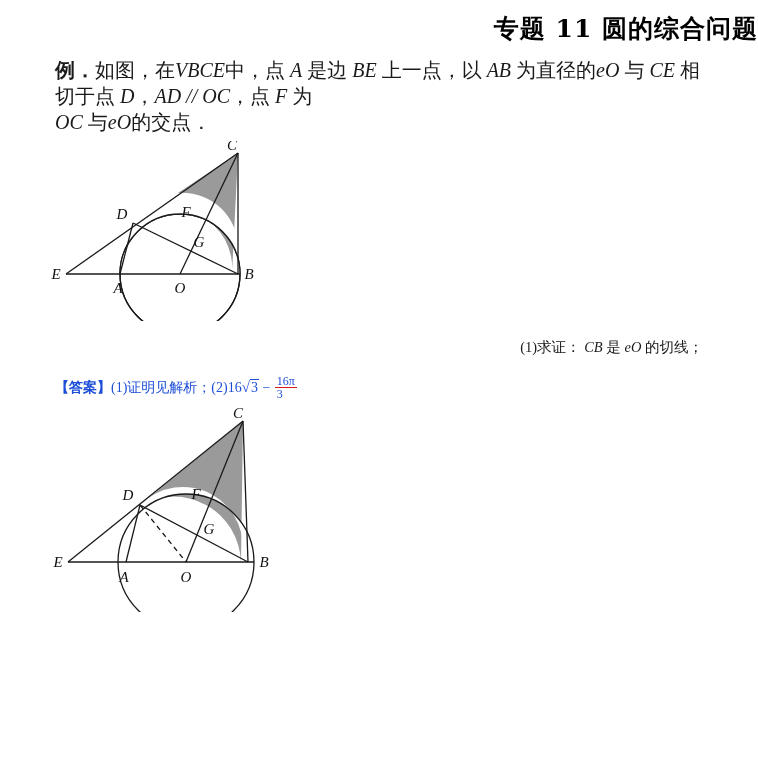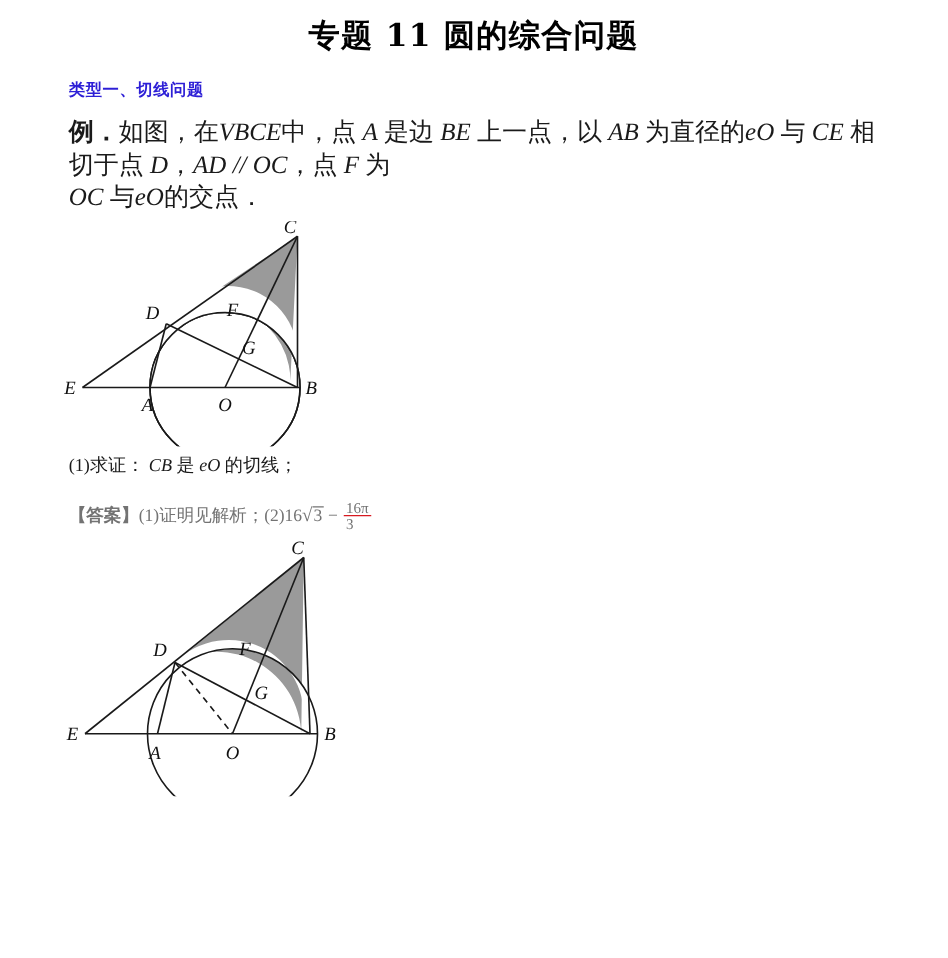--- a/index.html
+++ b/index.html
@@ -7,21 +7,21 @@
     width:758px;height:766px;
     background:#ffffff;
     font-family:"Liberation Serif","DejaVu Serif",serif;
     color:#1a1a1a;
     overflow:hidden;
     position:relative;
   }
   .page{position:relative;width:758px;height:766px;}
 
   .doc-title{
-    text-align:center;
+    text-align:right;
     font-family:"DejaVu Serif","Liberation Serif",serif;
     font-weight:bold;
     font-size:25px;
     letter-spacing:1px;
     margin:12px 0 0 0;
     color:#000;
   }
   .section-heading{
     color:#2d1fd6;
     font-weight:bold;
@@ -32,29 +32,30 @@
   }
   .body-text{
     margin:12px 55px 0 55px;
     font-size:20px;
     line-height:26px;
     text-align:left;
   }
   .body-text .lead{font-weight:bold;}
   .mi{font-style:italic;font-family:"Liberation Serif","DejaVu Serif",serif;}
   .q-line{
-    margin:4px 55px 0 55px;
+    margin:14px 55px 0 55px;
     font-size:14.5px;
     line-height:24px;
+    text-align:right;
   }
   .ans-line{
     margin:16px 55px 0 55px;
     font-size:14px;
     line-height:24px;
-    color:#737373;
+    color:#1d4ed8;
   }
   .ans-line b{font-weight:bold;}
   .frac{
     display:inline-block;
     vertical-align:middle;
     text-align:left;
     font-size:12px;
     line-height:12px;
     margin:0 1px;
     position:relative;
@@ -80,21 +81,20 @@
   svg{display:block;}
   .lbl{font-family:"Liberation Serif","DejaVu Serif",serif;font-style:italic;font-size:15px;fill:#111;}
 </style>
 </head>
 <body>
 
 <div class="page">
 
   <h1 class="doc-title">专题 11  圆的综合问题</h1>
 
-  <div class="section-heading">类型一、切线问题</div>
 
   <div class="body-text">
     <span class="lead">例．</span><span>如图，在</span><span class="mi">VBCE</span><span>中，点</span> <span class="mi">A</span> <span>是边</span> <span class="mi">BE</span> <span>上一点，以</span> <span class="mi">AB</span> <span>为直径的</span><span class="mi">eO</span> <span>与</span> <span class="mi">CE</span> <span>相切于点</span> <span class="mi">D</span><span>，</span><span class="mi">AD // OC</span><span>，点</span> <span class="mi">F</span> <span>为</span><br>
     <span class="mi">OC</span> <span>与</span><span class="mi">eO</span><span>的交点．</span>
   </div>
 
   <div class="fig-wrap fig1">
     <svg width="758" height="180" viewBox="0 0 758 180">
 
       <path d="M 238 12 L 133 82 A 60 60 0 0 1 232 133 Z" fill="#9a9a9a" stroke="none"></path>

